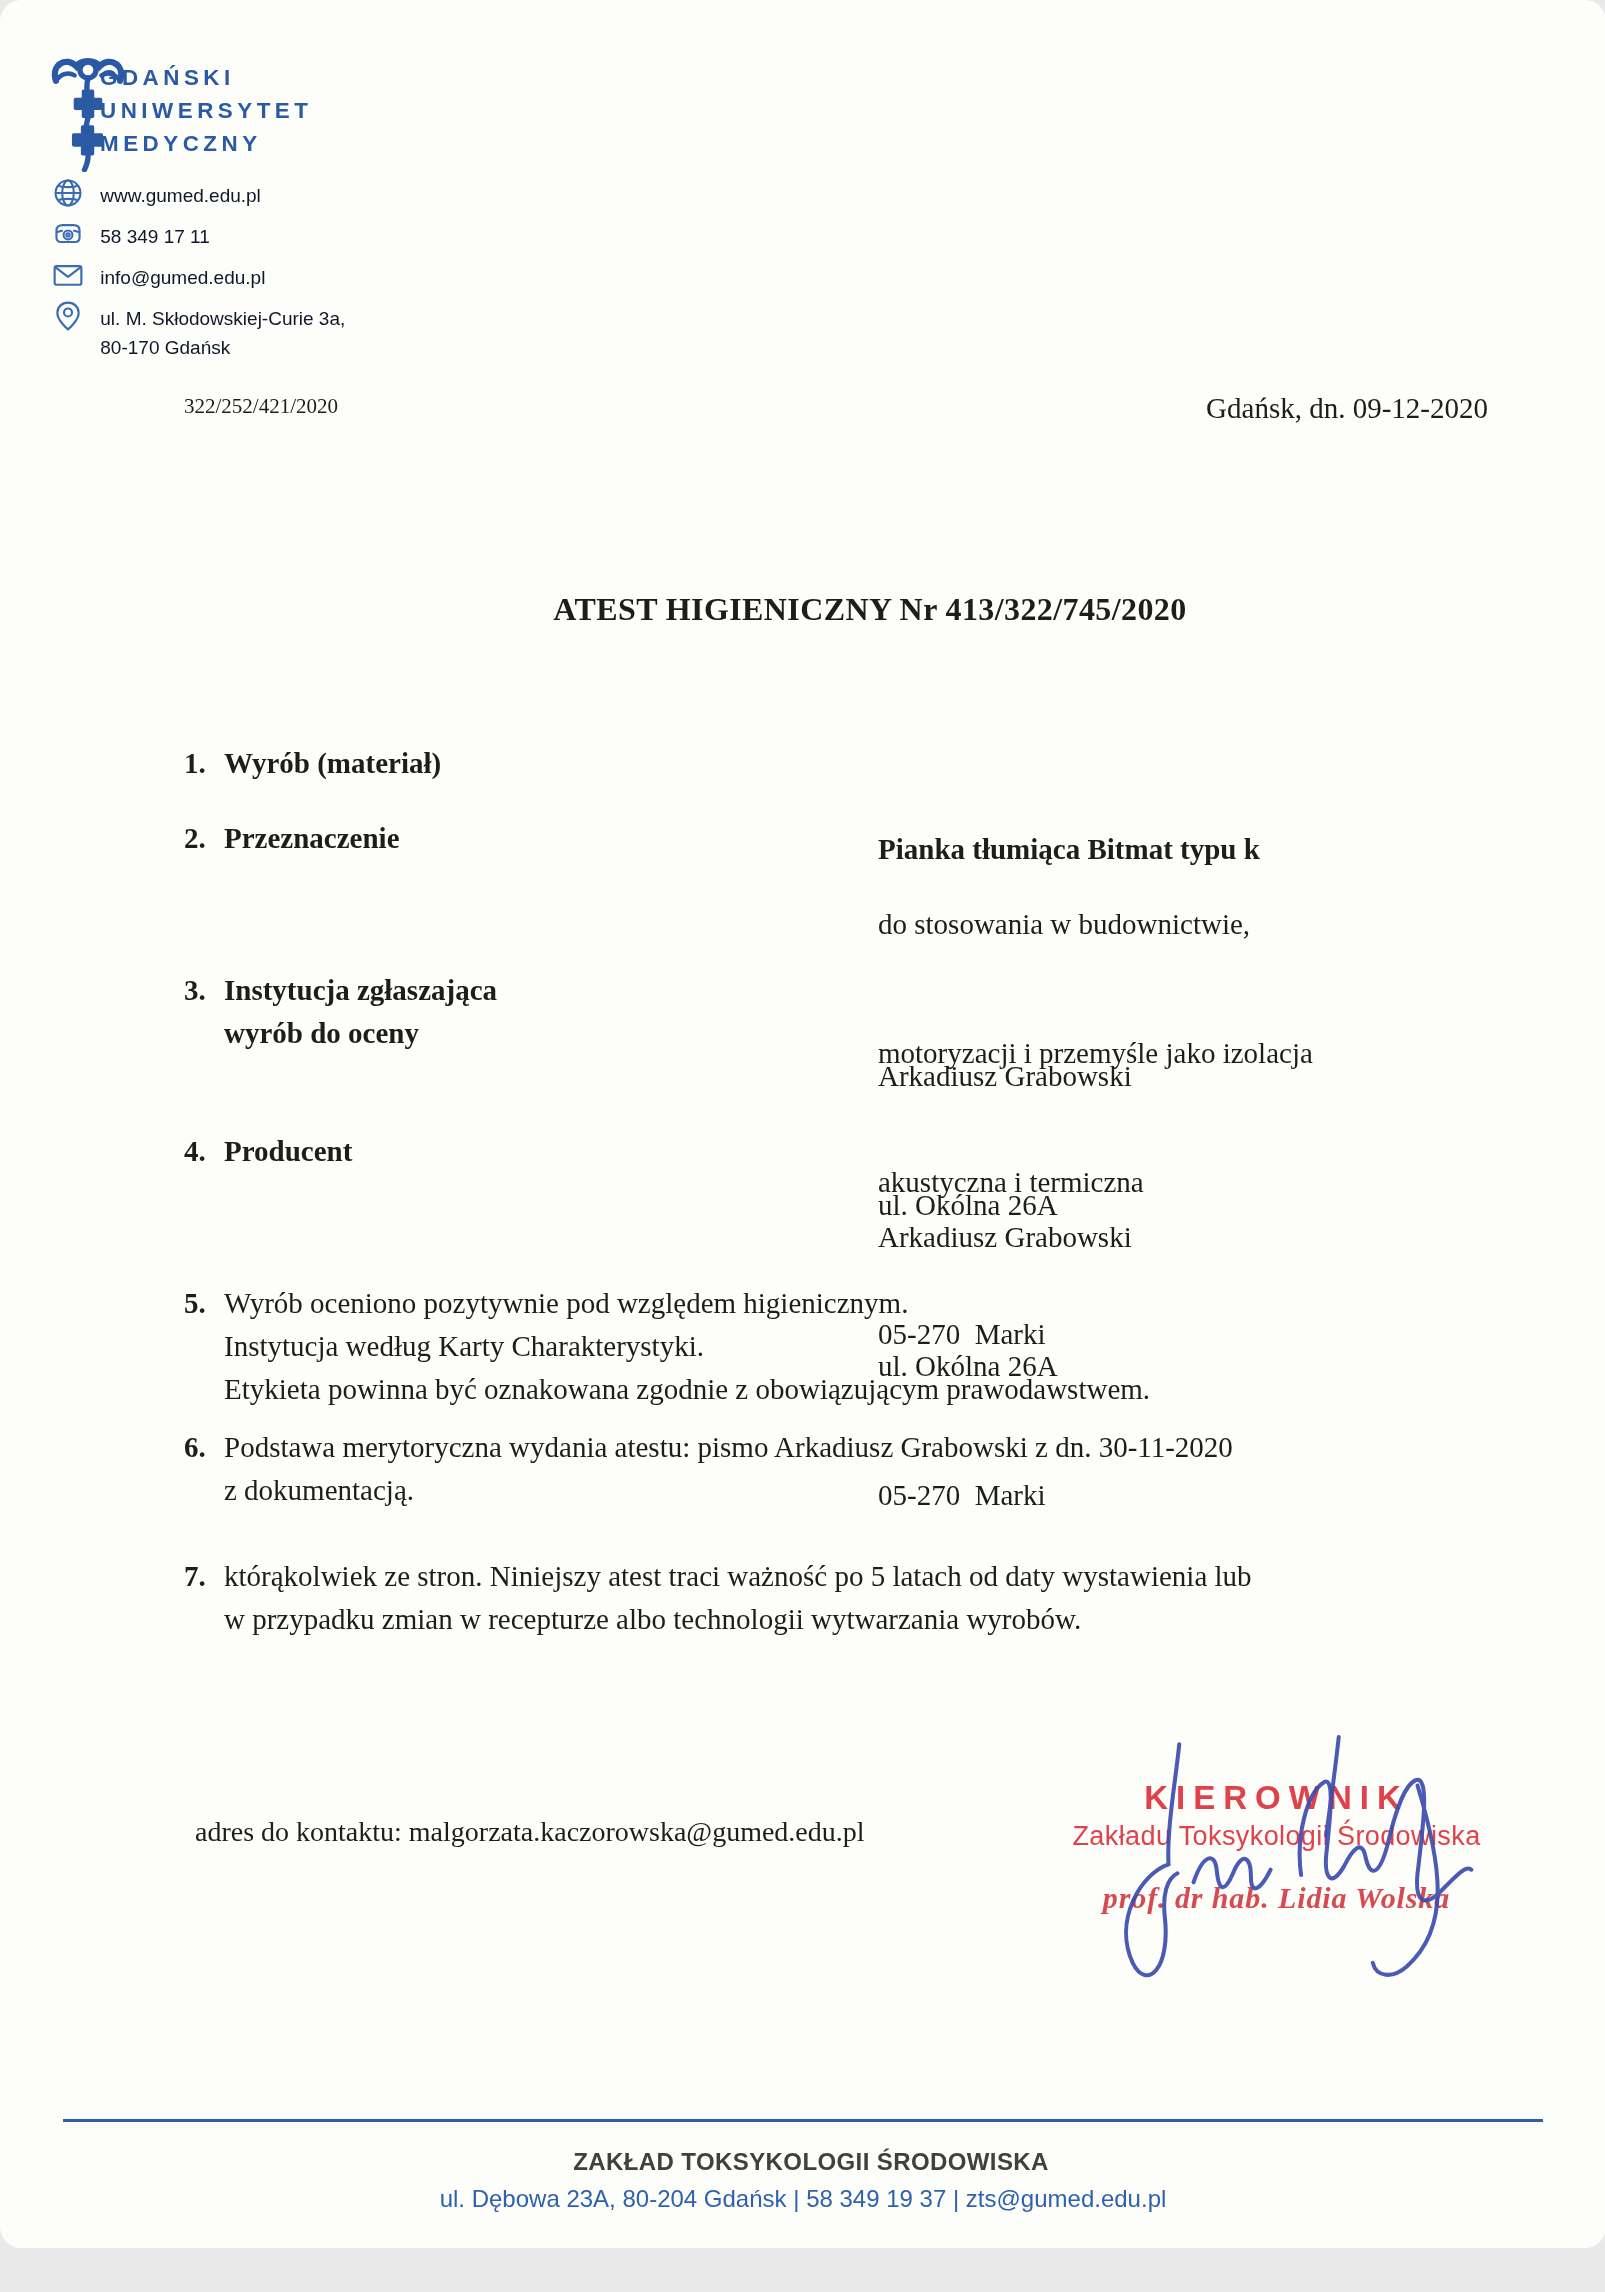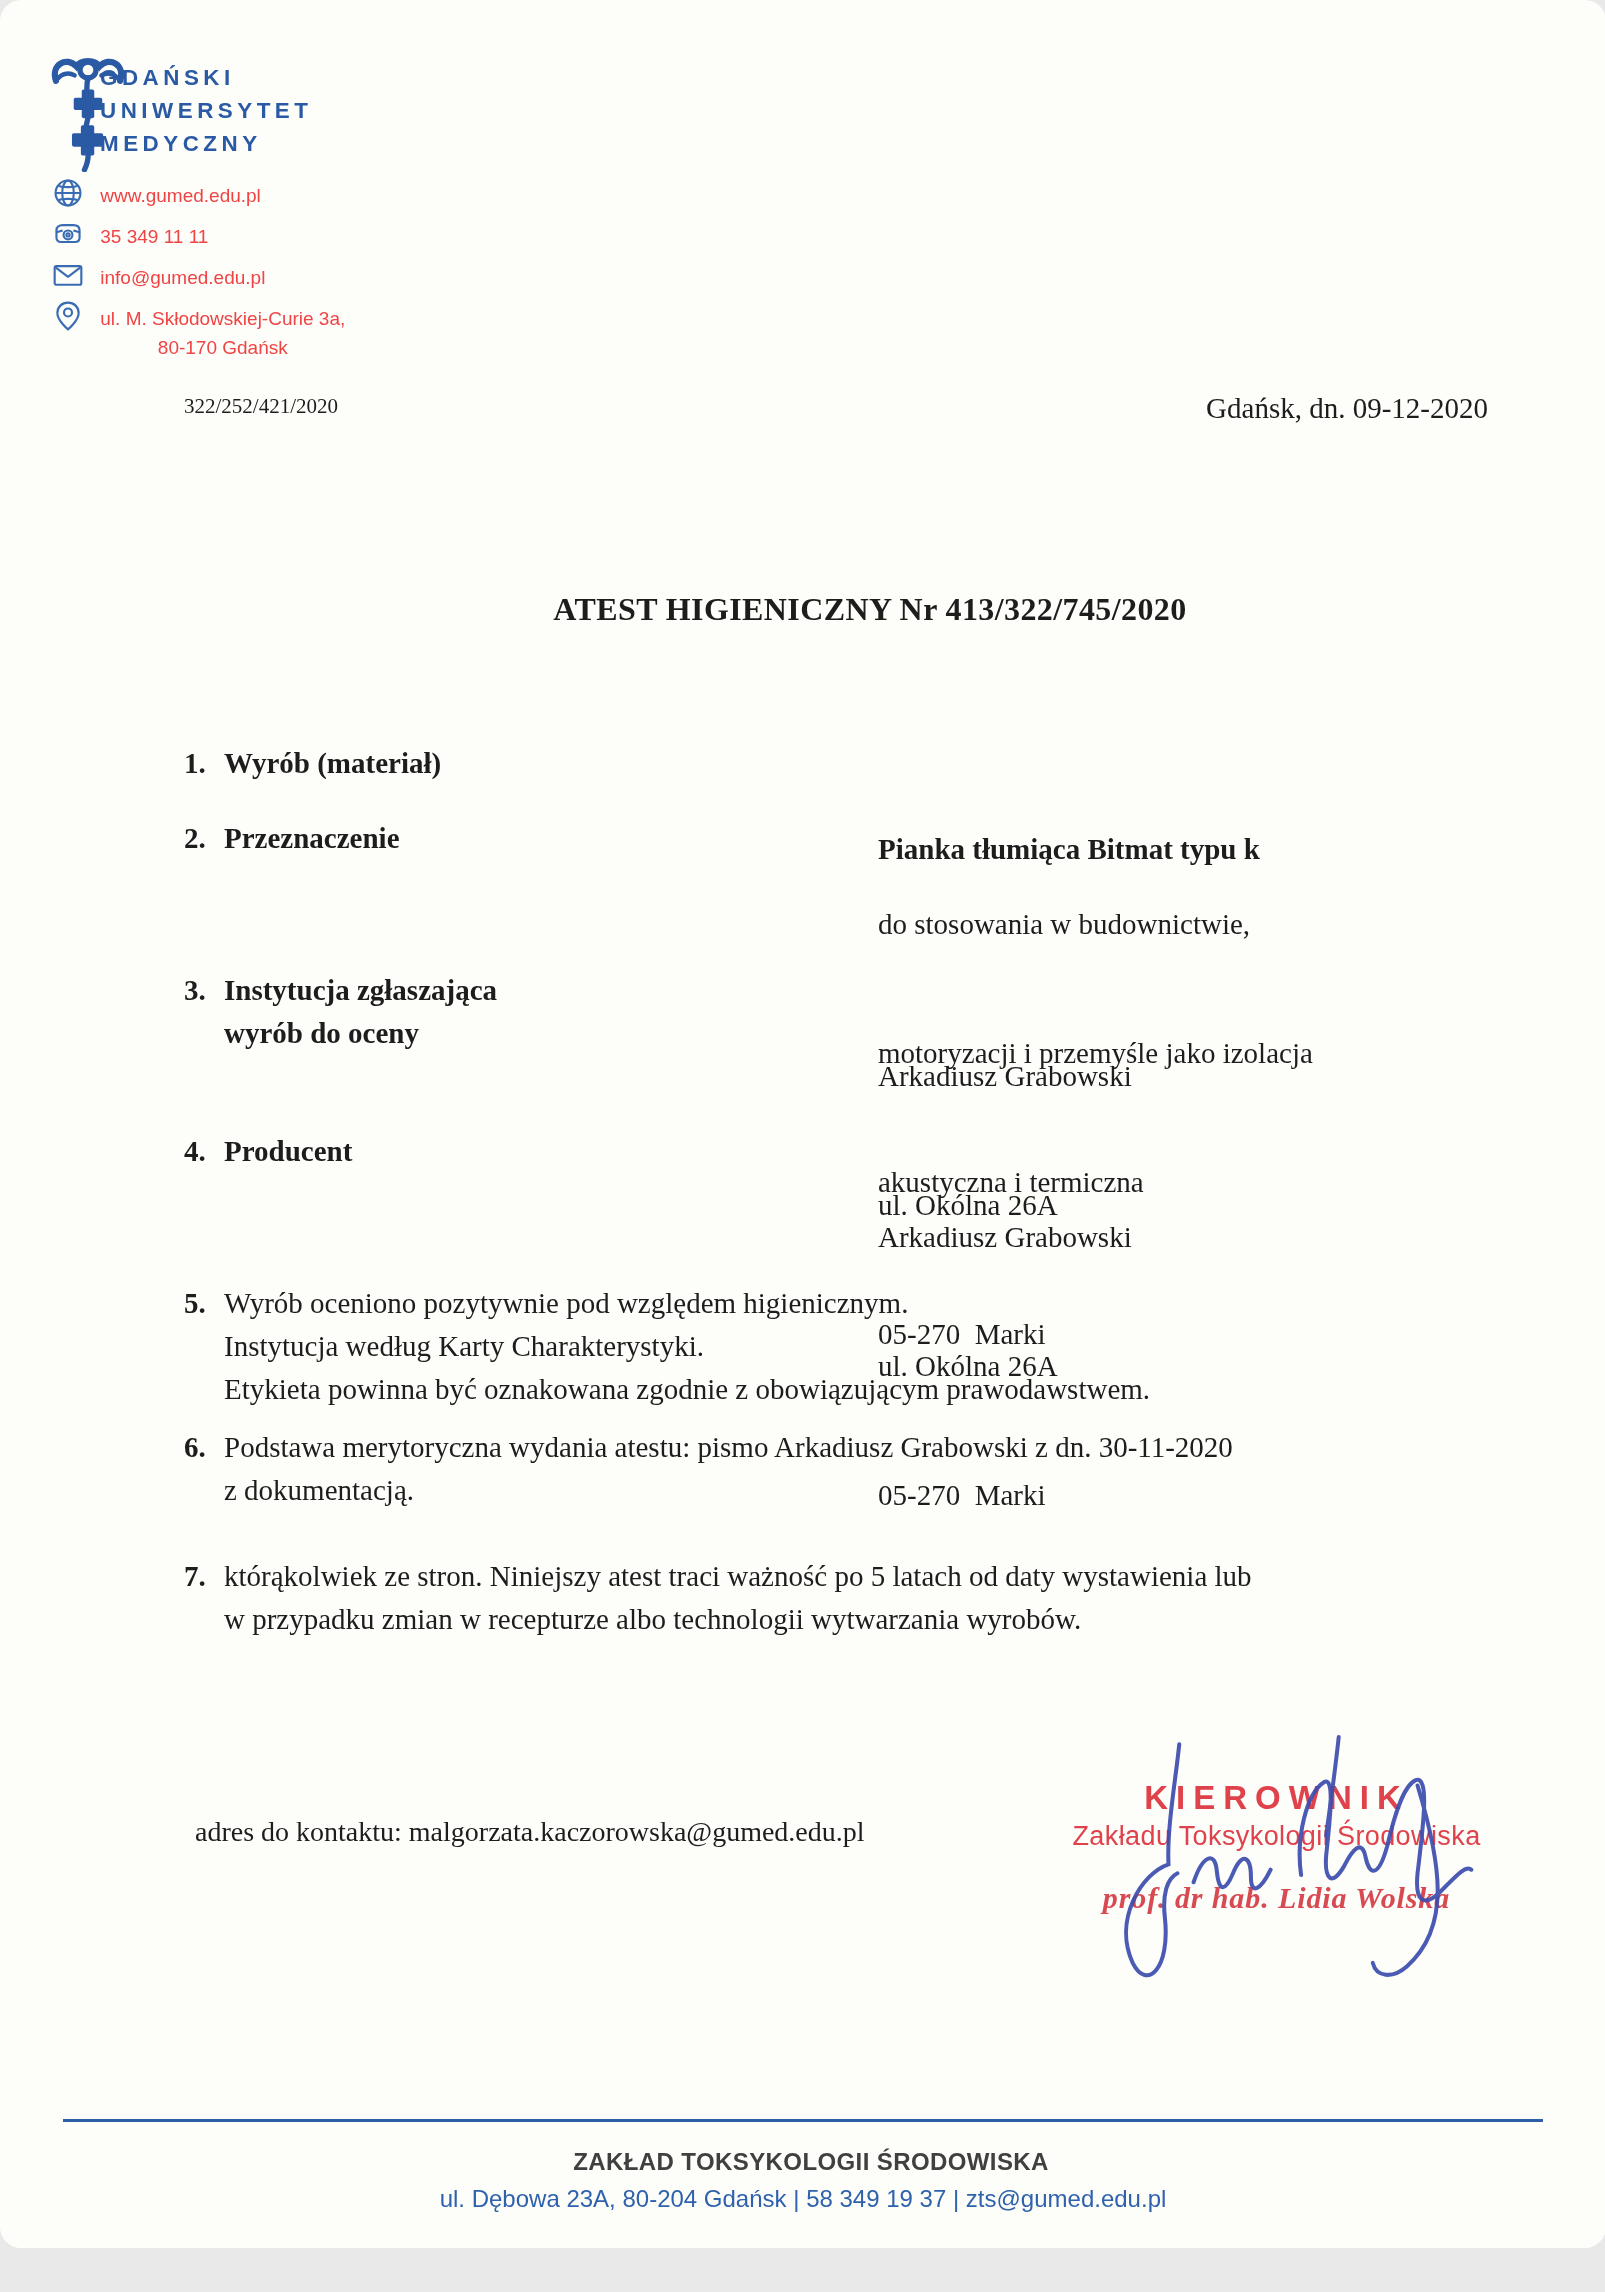--- a/index.html
+++ b/index.html
@@ -22,21 +22,21 @@
     font-weight:bold; font-size:22.4px; line-height:33px;
     letter-spacing:4.5px; color:#2b5aa5;
   }
   .contacts { position:absolute; left:52px; top:177px; list-style:none; margin:0; padding:0; }
   .contact-row { display:flex; align-items:flex-start; height:41px; }
   .contact-row.tall { height:72px; }
   .cicon { width:34px; height:32px; flex:0 0 34px; display:flex; align-items:center; }
   .ctext {
     margin-left:14.3px; padding-top:3.6px;
     font-family:"Liberation Sans", sans-serif;
-    font-size:19px; line-height:29.6px; color:#ef4444;text-align:center;
+    font-size:19px; line-height:29.6px; color:#0f172a;
   }
 
   
   .ref   { position:absolute; left:184px; top:394px; font-size:21px; }
   .date  { position:absolute; right:118px; top:392px; font-size:29px; }
   .title {
     position:absolute; left:134px; right:0; top:591px;
     margin:0; text-align:center;
     font-size:32px; font-weight:bold; letter-spacing:0.4px;
   }
@@ -131,21 +131,21 @@
       <span class="cicon">
         <svg width="32" height="32" viewBox="0 0 36 36">
           <g stroke="#3a6cb3" fill="none" stroke-width="2.4" stroke-linejoin="round">
             <path d="M5,14 C5,10 8,8 12,8 L24,8 C28,8 31,10 31,14 L31,22 C31,25 29,27 26,27 L10,27 C7,27 5,25 5,22 Z"></path>
             <circle cx="18" cy="19" r="5"></circle>
             <circle cx="18" cy="19" r="1.8"></circle>
             <path d="M5,16 L12,14 M31,16 L24,14"></path>
           </g>
         </svg>
       </span>
-      <span class="ctext">35 349 11 11</span>
+      <span class="ctext">58 349 17 11</span>
     </li>
     <li class="contact-row">
       <span class="cicon">
         <svg width="32" height="32" viewBox="0 0 36 36">
           <g stroke="#3a6cb3" fill="none" stroke-width="2.4" stroke-linejoin="round">
             <rect x="3" y="8" width="30" height="21" rx="2"></rect>
             <path d="M4,9.5 L18,20 L32,9.5"></path>
           </g>
         </svg>
       </span>

